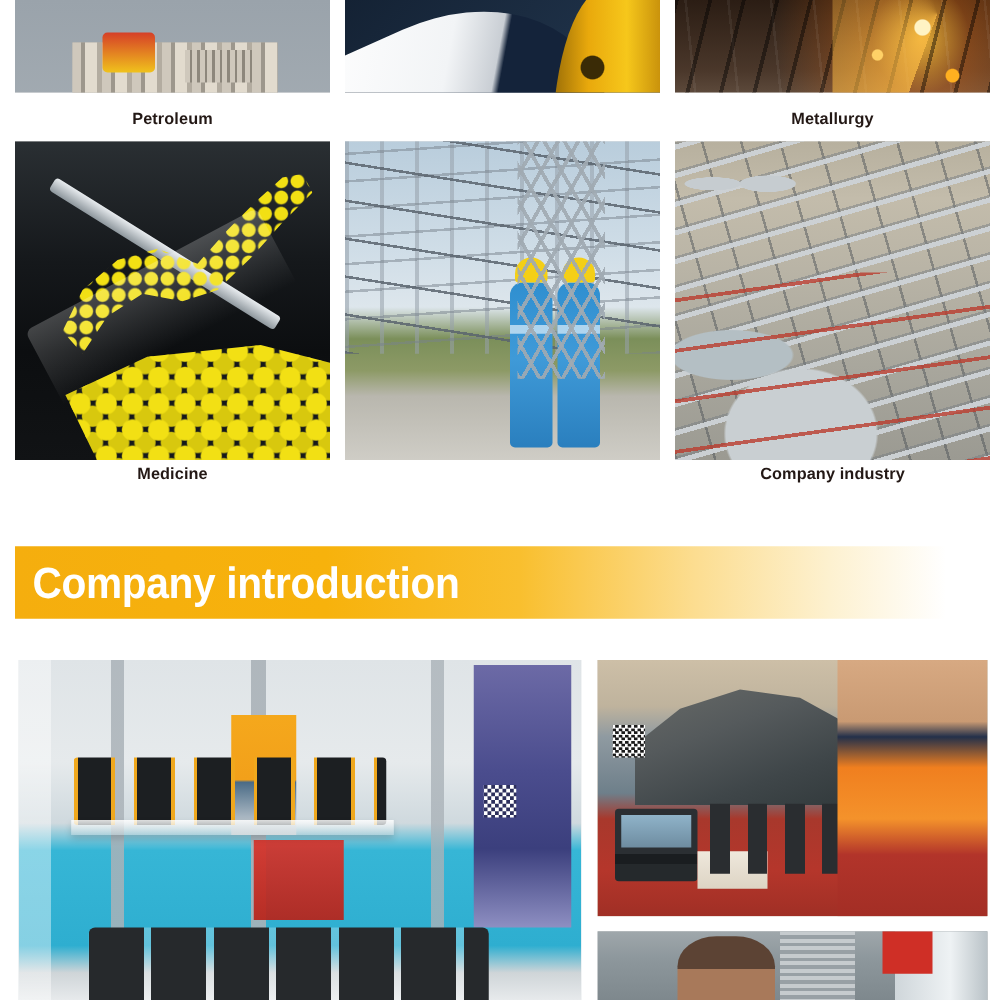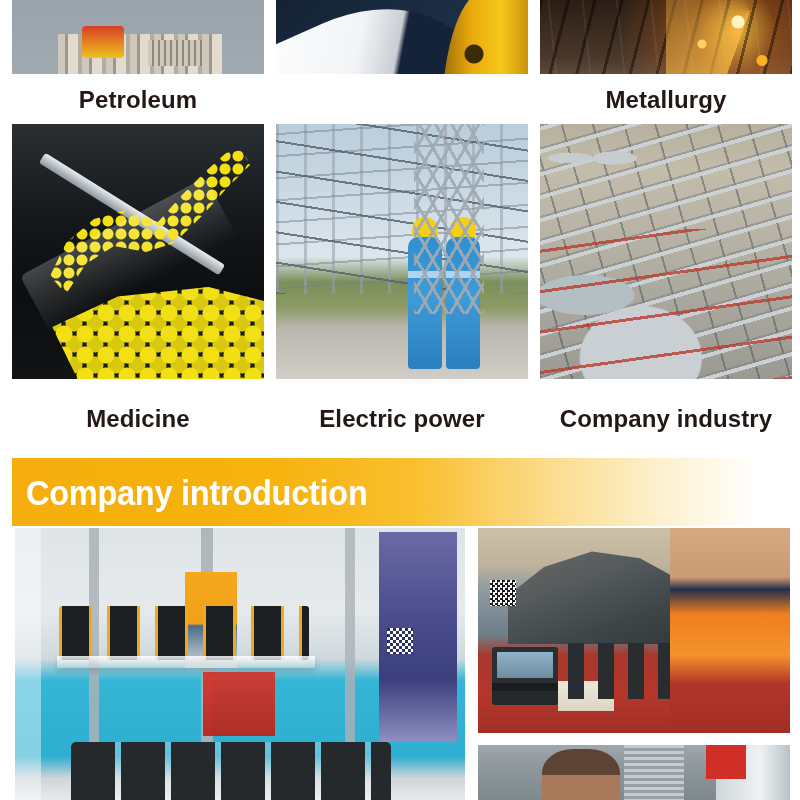--- a/index.html
+++ b/index.html
@@ -48,40 +48,40 @@
     height: 255px;
   }
   .row-1 .thumb-inner {
     bottom: 0;              
   }
   .row-2 .thumb-inner {
     top: 0;
   }
   .industry-label {
     text-align: center;
-    font-size: 24px;
+    font-size: 13px;
     font-weight: bold;
     color: #231815;
     letter-spacing: 0.1px;
     line-height: 1;
     padding-top: 14px;
     padding-bottom: 12px;
     font-family: "Liberation Sans", sans-serif;
   }
   .row-2 .industry-label {
-    padding-top: 28px;
+    padding-top: 4px;
   }
 
   
   .section-heading {
     position: absolute;
     left: 12px;
-    top: 458px;
+    top: 437px;
     width: 776px;
-    height: 68px;
+    height: 58px;
     background: linear-gradient(to right,
         #f5ae0e 0%, #f7b20c 32%, #f9bf2e 52%,
         #fcdd90 70%, #fdf1d0 84%, #ffffff 96%, #ffffff 100%);
     display: flex;
     align-items: center;
   }
   .section-heading-text {
     color: #ffffff;
     font-size: 35px;
     font-weight: bold;
@@ -547,21 +547,20 @@
       <div class="industry-label">Medicine</div>
     </div>
 
     <div class="industry-cell">
       <div class="thumb">
         <div class="thumb-inner photo ph-elec">
           <div class="worker-a"></div>
           <div class="worker-b"></div>
         </div>
       </div>
-      <div class="industry-label">Electric power</div>
     </div>
 
     <div class="industry-cell">
       <div class="thumb">
         <div class="thumb-inner photo ph-chem">
           <div class="tanks"></div>
         </div>
       </div>
       <div class="industry-label">Company industry</div>
     </div>

